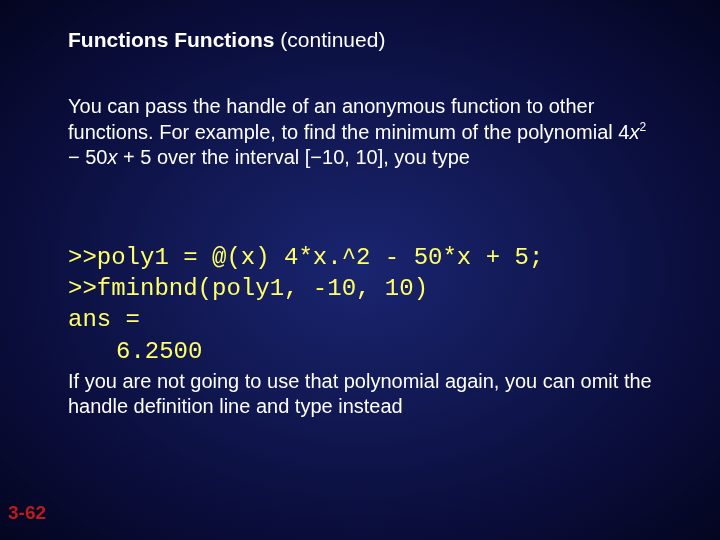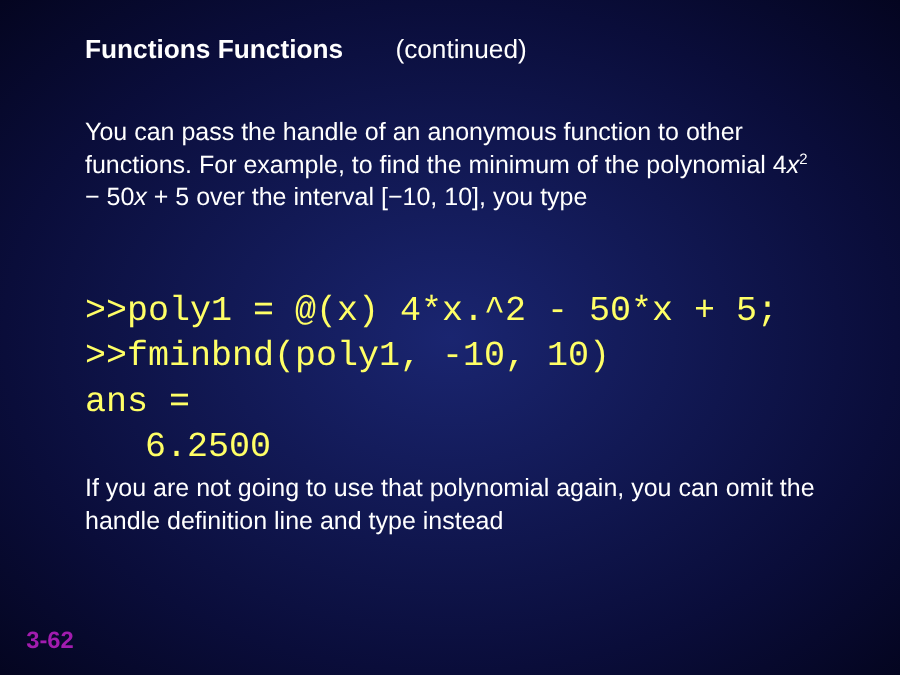--- a/index.html
+++ b/index.html
@@ -13,54 +13,53 @@
   .slide {
     padding: 28px 68px 0 68px;
   }
   .title {
     font-size: 21px;
     font-weight: bold;
     margin-bottom: 42px;
   }
   .title .cont {
     font-weight: normal;
-    margin-left: 36px;
   }
   .body-text {
     font-size: 20px;
     line-height: 1.28;
-    margin-bottom: 24px;
+    margin-bottom: 40px;
   }
   .body-text sup {
     font-size: 0.6em;
     vertical-align: super;
   }
   .code {
     font-family: "Courier New", Courier, monospace;
-    font-size: 28px;
+    font-size: 24px;
     color: #ffff66;
     line-height: 1.3;
     white-space: pre;
   }
   .code-indent {
     padding-left: 48px;
   }
   .para2 {
     font-size: 20px;
     line-height: 1.28;
     margin-top: 2px;
     margin-bottom: 36px;
   }
   .pagenum {
     position: absolute;
-    left: 21px;
+    left: 8px;
     bottom: 16px;
     font-size: 19px;
     font-weight: bold;
-    color: #a21caf;
+    color: #b91c1c;
   }
 </style>
 </head>
 <body>
 
 <div class="slide">
 
   <div class="title">
     <span>Functions Functions</span><span class="cont"> (continued)</span>
   </div>

